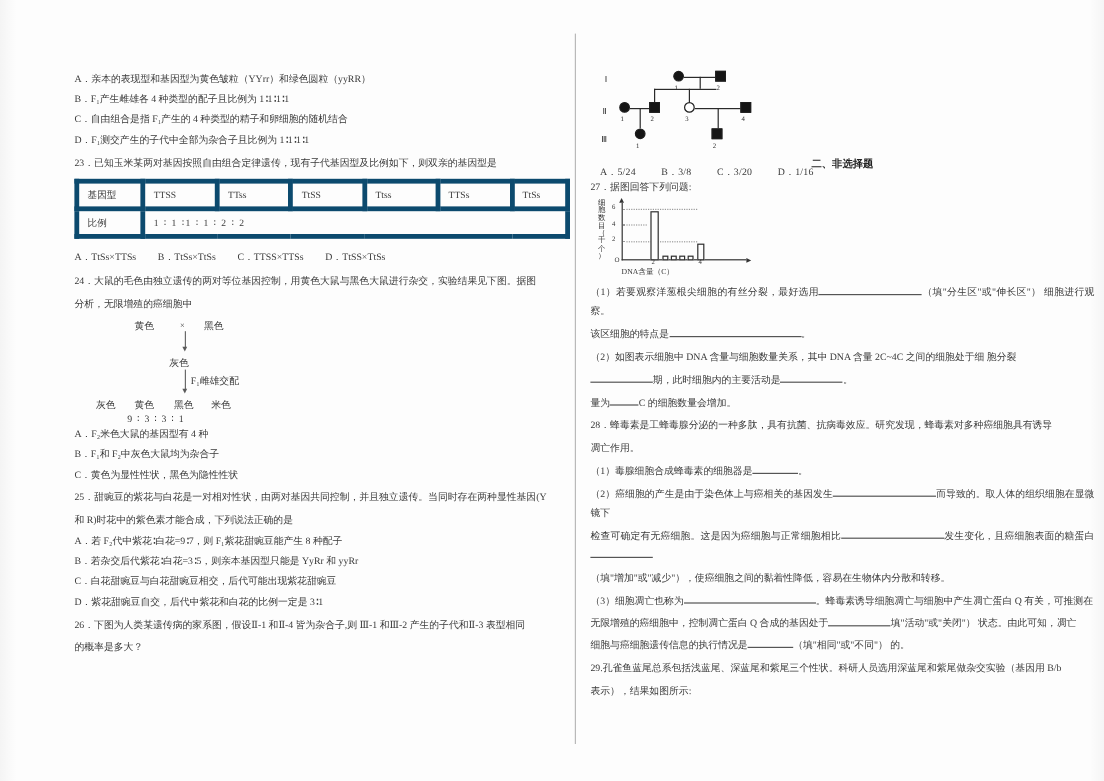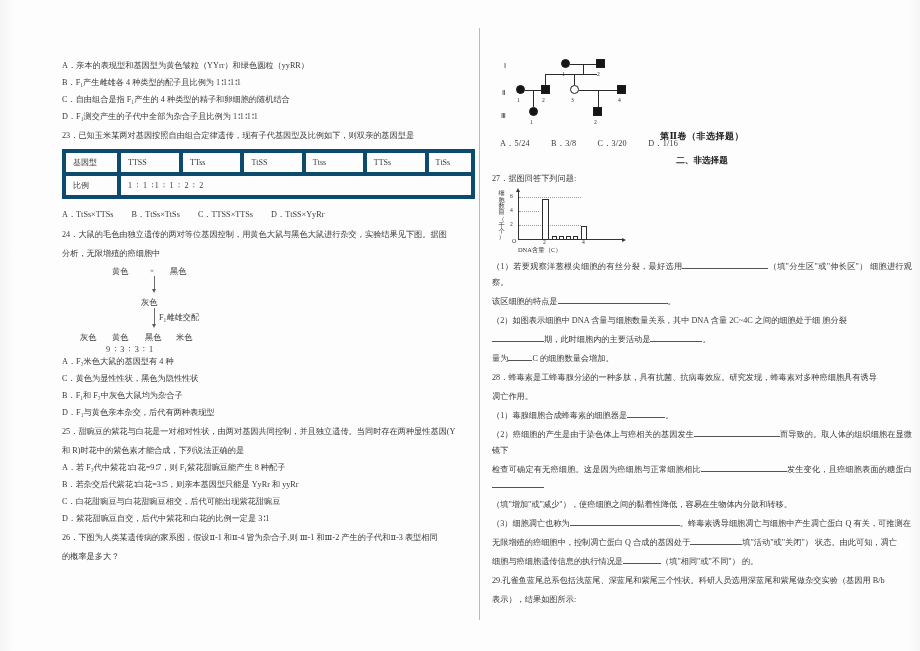--- a/index.html
+++ b/index.html
@@ -141,21 +141,21 @@
       <td class="lbl">比例</td>
       <td class="ratio" colspan="6">1 ∶ 1  ∶1  ∶  1  ∶  2 ∶ 2</td>
     </tr>
   </tbody>
     </table>
 
   <p class="opt" style="margin-bottom:4px;">
     <span style="margin-right:16px;">A．TtSs×TTSs</span>
     <span style="margin-right:16px;">B．TtSs×TtSs</span>
     <span style="margin-right:16px;">C．TTSS×TTSs</span>
-    <span>D．TtSS×YyRr</span>
+    <span>D．TtSS×TtSs</span>
   </p>
 
   <p class="q">24．大鼠的毛色由独立遗传的两对等位基因控制，用黄色大鼠与黑色大鼠进行杂交，实验结果见下图。据图</p>
   <p class="q q-ind">分析，无限增殖的癌细胞中</p>
 
   <div class="cross">
     <span class="t" style="left:50px;top:0px;">黄色</span>
     <span class="t" style="left:88px;top:1px;font-size:7px;">×</span>
     <span class="t" style="left:108px;top:0px;">黑色</span>
     <div class="vline" style="left:92px;top:12px;height:14px;"></div>
@@ -165,23 +165,22 @@
     <span class="t" style="left:97px;top:46px;">F₁雌雄交配</span>
     <div class="arrow" style="left:89.6px;top:60px;"></div>
     <span class="t" style="left:18px;top:66px;">灰色</span>
     <span class="t" style="left:50px;top:66px;">黄色</span>
     <span class="t" style="left:83px;top:66px;">黑色</span>
     <span class="t" style="left:114px;top:66px;">米色</span>
     <span class="t" style="left:44px;top:78px;letter-spacing:1px;">9 ∶ 3  ∶ 3  ∶ 1</span>
   </div>
 
   <p class="opt">A．F₂米色大鼠的基因型有 4 种</p>
+  <p class="opt">B．F₁和 F₂中灰色大鼠均为杂合子</p>
   <p class="opt">C．黄色为显性性状，黑色为隐性性状</p>
-  <p class="opt">B．F₁和 F₂中灰色大鼠均为杂合子</p>
-  <p class="opt">D．F₁与黄色亲本杂交，后代有两种表现型</p>
 
   <p class="q">25．甜豌豆的紫花与白花是一对相对性状，由两对基因共同控制，并且独立遗传。当同时存在两种显性基因(Y</p>
   <p class="q q-ind">和 R)时花中的紫色素才能合成，下列说法正确的是</p>
   <p class="opt">A．若 F₂代中紫花∶白花=9∶7，则 F₁紫花甜豌豆能产生 8 种配子</p>
   <p class="opt">B．若杂交后代紫花∶白花=3∶5，则亲本基因型只能是 YyRr 和 yyRr</p>
   <p class="opt">C．白花甜豌豆与白花甜豌豆相交，后代可能出现紫花甜豌豆</p>
   <p class="opt">D．紫花甜豌豆自交，后代中紫花和白花的比例一定是 3∶1</p>
 
   <p class="q">26．下图为人类某遗传病的家系图，假设Ⅱ-1 和Ⅱ-4 皆为杂合子,则 Ⅲ-1 和Ⅲ-2 产生的子代和Ⅱ-3 表型相同</p>
   <p class="q q-ind">的概率是多大？</p>
@@ -228,21 +227,20 @@
 
   <div class="pedans">
     <span>A．5/24</span>
     <span>B．3/8</span>
     <span>C．3/20</span>
     <span>D．1/16</span>
   </div>
 
   <div style="margin-top:100px;"></div>
 
-  <p class="vol2">第Ⅱ卷（非选择题）</p>
   <p class="sect">二、非选择题</p>
   <p class="q q-ind">27．据图回答下列问题:</p>
 
   <div class="chartwrap">
     <div class="ylab">
       细<br>胞<br>数<br>目<br>（<br>千<br>个<br>）
     </div>
     <div class="plot">
       <div class="axisY"></div>
       <div class="tipY"></div>

